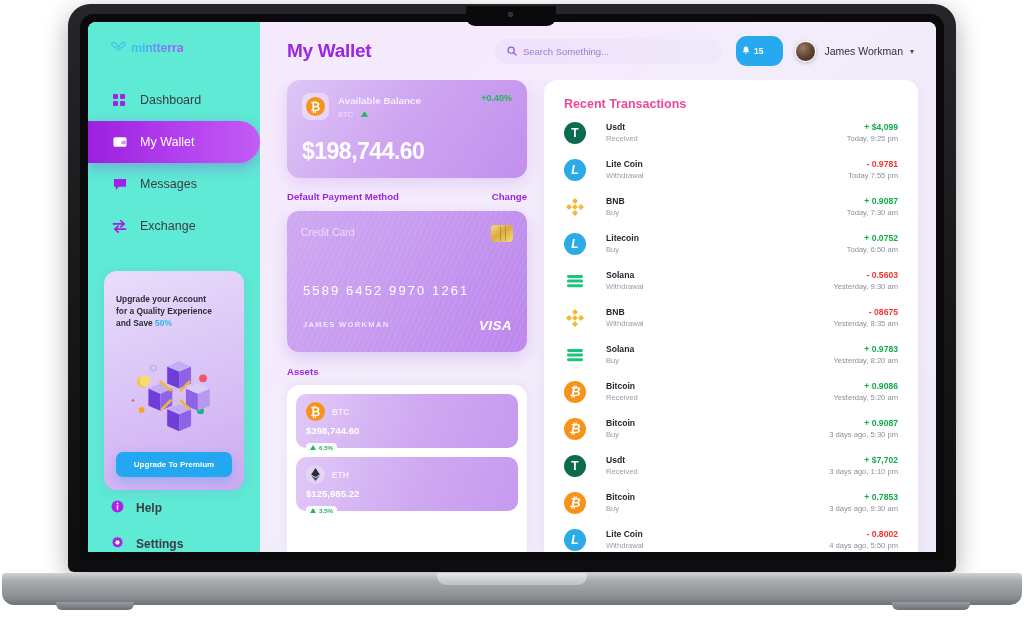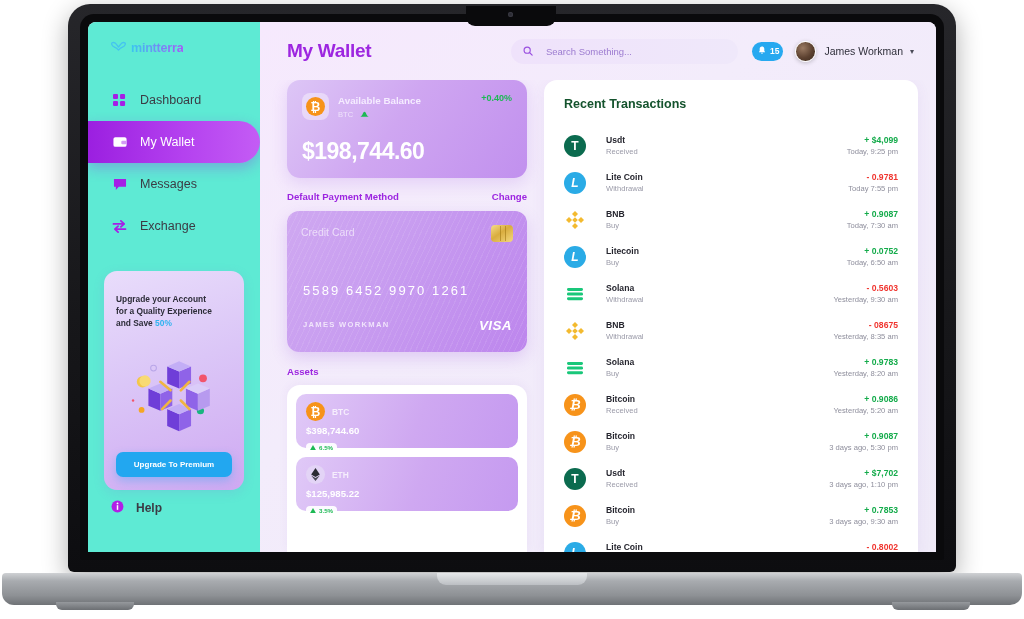--- a/index.html
+++ b/index.html
@@ -113,29 +113,29 @@
   }
   #topbar {
     height: 58px; display: flex; align-items: center; padding: 0 22px 0 27px; flex-shrink: 0;
   }
   #page-title {
     font-size: 19px; font-weight: 700; color: #9d26e0; letter-spacing: -.3px;
   }
   #search-box {
     margin-left: auto; width: 227px; height: 25px; border-radius: 13px;
     background: linear-gradient(90deg,#efe2fb 0%,#efe8fa 100%);
-    display: flex; align-items: center; gap: 13px; padding: 0 12px; cursor: text;
+    display: flex; align-items: center; gap: 6px; padding: 0 12px; cursor: text;
   }
   #search-input {
     border: 0; background: transparent; outline: none; width: 100%;
     font-family: "Liberation Sans", sans-serif; font-size: 9.5px; color: #8b63c9;
   }
   #search-input::placeholder { color: #9c7bd0; }
   #notif-badge {
-    margin-left: 14px; height: 19px; padding: 0 4px 0 6px; border-radius: 11px;
+    margin-left: 14px; height: 30px; padding: 0 20px 0 6px; border-radius: 11px;
     background: #27a9f0; color: #fff; display: flex; align-items: center; gap: 4px;
     font-size: 8.5px; font-weight: 700; cursor: pointer;
   }
   #avatar {
     margin-left: 12px; width: 21px; height: 21px; border-radius: 50%;
     background: radial-gradient(circle at 36% 32%,#9a7a62 0%,#5c4130 55%,#3b2a1f 100%);
     border: 1.5px solid #fff; box-shadow: 0 1px 4px rgba(0,0,0,.22);
   }
   #user-name { margin-left: 8px; font-size: 10.5px; color: #2f2f3a; font-weight: 500; }
   #user-caret { margin-left: 7px; color: #4a4a57; font-size: 8px; cursor: pointer; }
@@ -219,21 +219,21 @@
     background: rgba(255,255,255,.92); border-radius: 4px; padding: 1.5px 4px;
     font-size: 6.2px; font-weight: 700; color: #1db954;
   }
 
   
   #tx-panel {
     flex: 1; background: #fff; border-radius: 13px 13px 0 0; padding: 17px 20px 0 20px;
     overflow: hidden; display: flex; flex-direction: column;
     box-shadow: 0 2px 14px rgba(120,70,180,.07);
   }
-  #tx-title { font-size: 12.5px; font-weight: 700; color: #14532d; margin-bottom: 16px; flex-shrink: 0; }
+  #tx-title { font-size: 12.5px; font-weight: 700; color: #ec4899; margin-bottom: 3px; flex-shrink: 0; }
   #tx-list { flex: 1; overflow: hidden; }
   .tx-row { display: flex; align-items: center; height: 37px; }
   .tx-ico { width: 22px; height: 22px; flex-shrink: 0; }
   .tx-names { margin-left: 20px; }
   .tx-name { font-size: 8.6px; font-weight: 700; color: #26262f; }
   .tx-kind { font-size: 7.6px; color: #9a9aa8; margin-top: 2.5px; }
   .tx-right { margin-left: auto; text-align: right; }
   .tx-amt { font-size: 8.6px; font-weight: 700; }
   .tx-amt.up { color: #13ab4a; }
   .tx-amt.down { color: #f0352f; }
@@ -346,20 +346,29 @@
         <div class="bottom-item">
           <span class="nav-ico">
             <svg width="13" height="13" viewBox="0 0 14 14">
               <circle cx="7" cy="7" r="6.4" fill="#b01fe6"></circle>
               <rect x="6.2" y="5.6" width="1.6" height="5" fill="#fff"></rect>
               <circle cx="7" cy="3.7" r="1" fill="#fff"></circle>
             </svg>
           </span>
           <span>Help</span>
         </div>
+        <div class="bottom-item">
+          <span class="nav-ico">
+            <svg width="13" height="13" viewBox="0 0 14 14">
+              <path d="M7 0.6 l1.3 1.5 1.9-.5 .4 1.9 1.9 .5 -.8 1.8 1.2 1.5 -1.5 1.3 .3 1.9 -1.9 .3 -1 1.7 -1.8-.8 -1.8 .8 -1-1.7 -1.9-.3 .3-1.9 -1.5-1.3 1.2-1.5 -.8-1.8 1.9-.5 .4-1.9 1.9 .5 Z" fill="#a51fe6"></path>
+              <circle cx="7" cy="7" r="2.3" fill="#fff"></circle>
+            </svg>
+          </span>
+          <span>Settings</span>
+        </div>
       </div>
     </aside>
 
     <section id="main">
 
       <header id="topbar">
         <h1 id="page-title">My Wallet</h1>
 
         <div id="search-box">
           <span>

